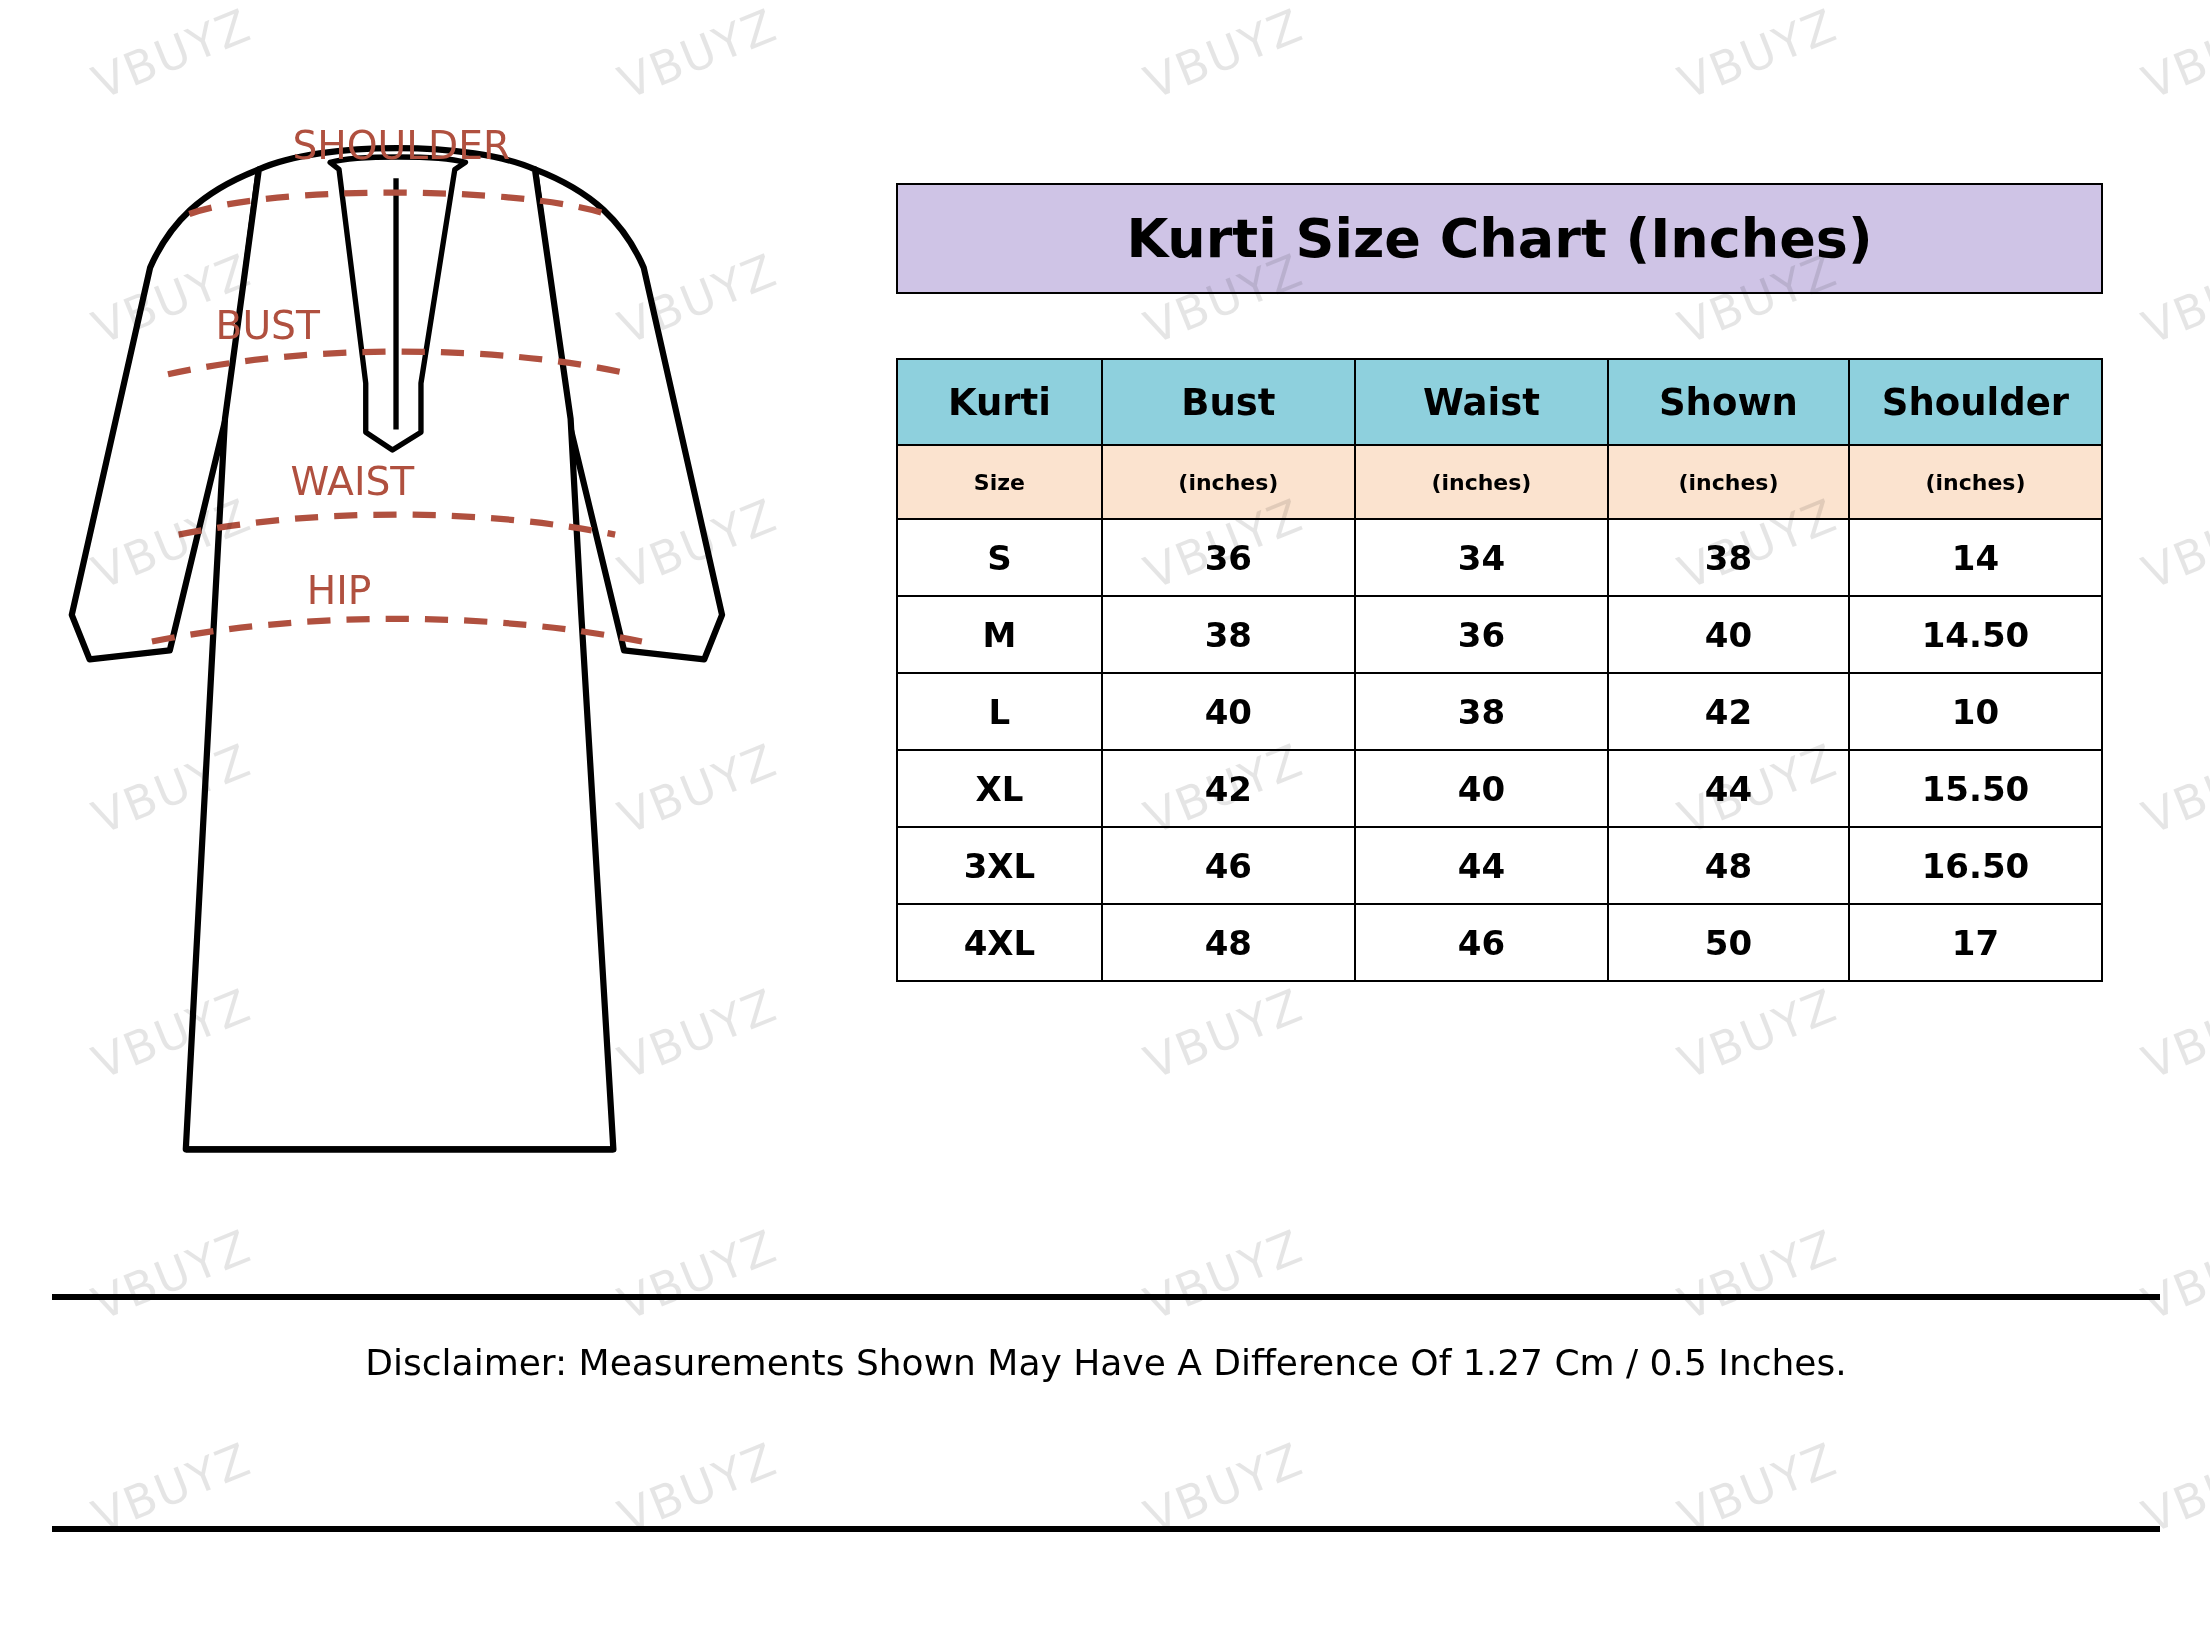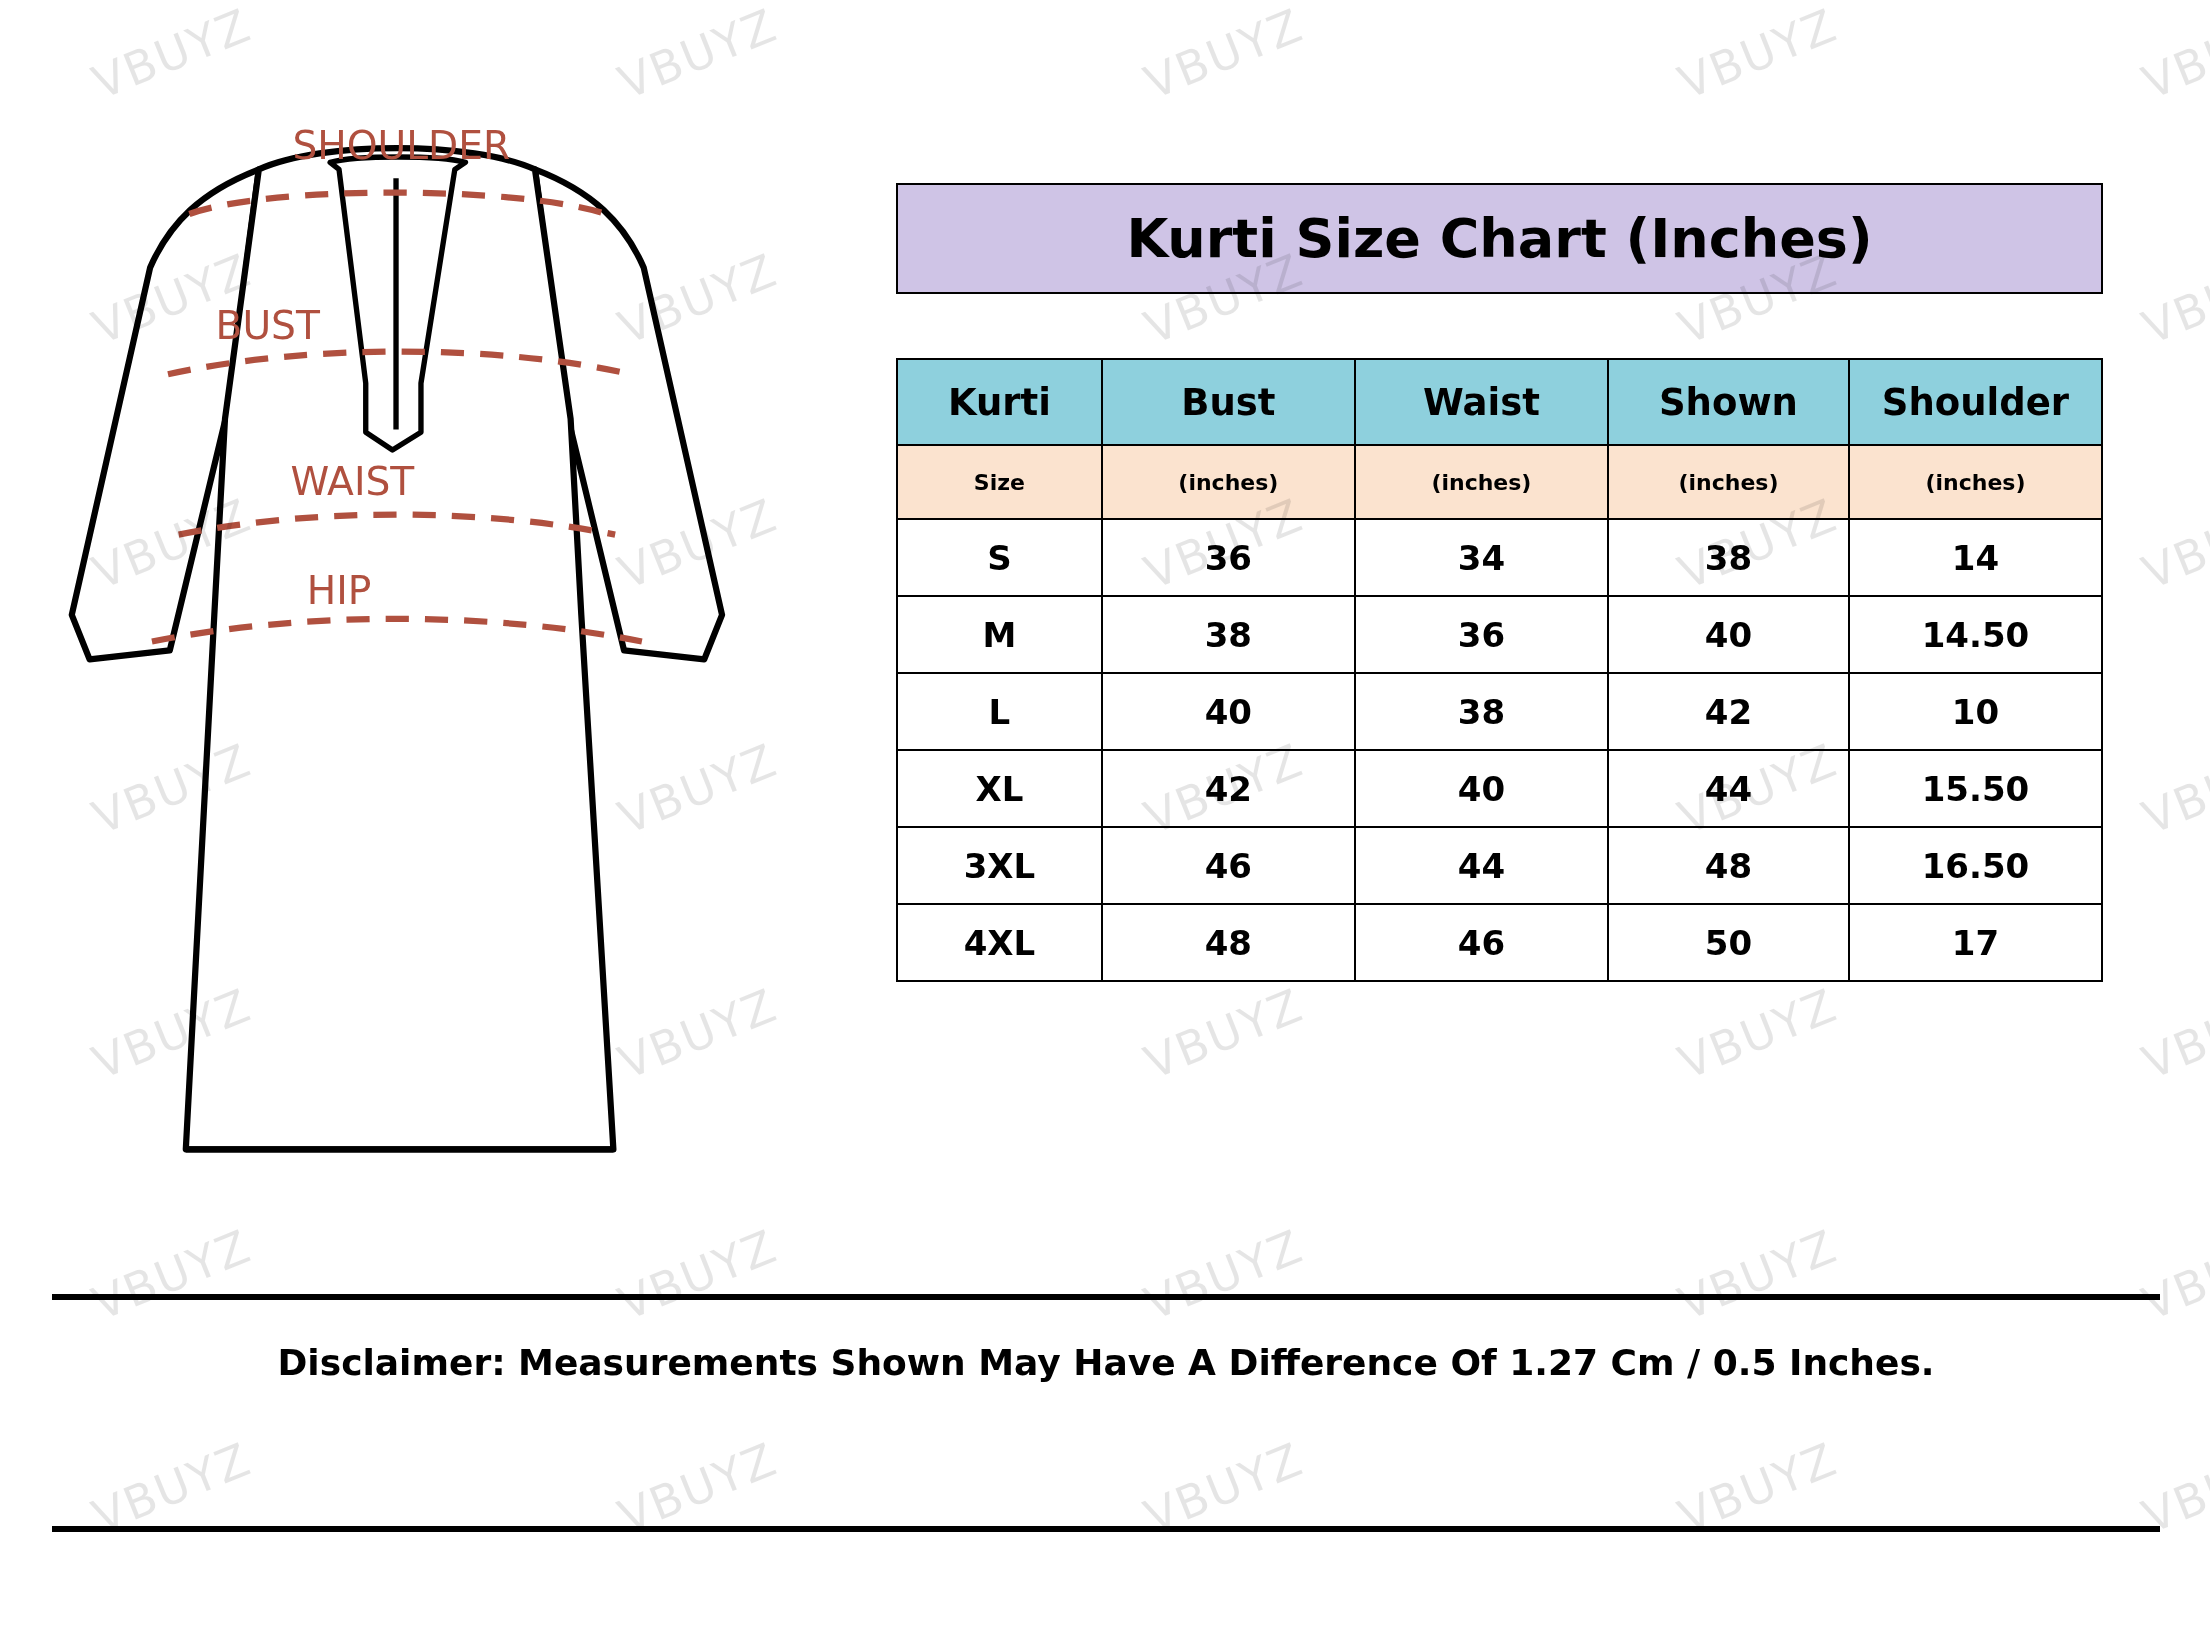--- a/index.html
+++ b/index.html
@@ -128,21 +128,21 @@
     left: 52px;
     top: 1337px;
     width: 2108px;
     text-align: center;
     z-index: 2;
     font-family: "DejaVu Sans", sans-serif;
     color: #000;
   }
   #disclaimer .line {
     font-size: 36px;
-    font-weight: bold;
+    font-weight: normal;
     line-height: 1.45;
   }
 </style>
 </head>
 <body>
 
 <div id="page">
 
   <div id="garment-panel">
     <svg viewBox="0 0 900 1300" width="802" height="1158">

